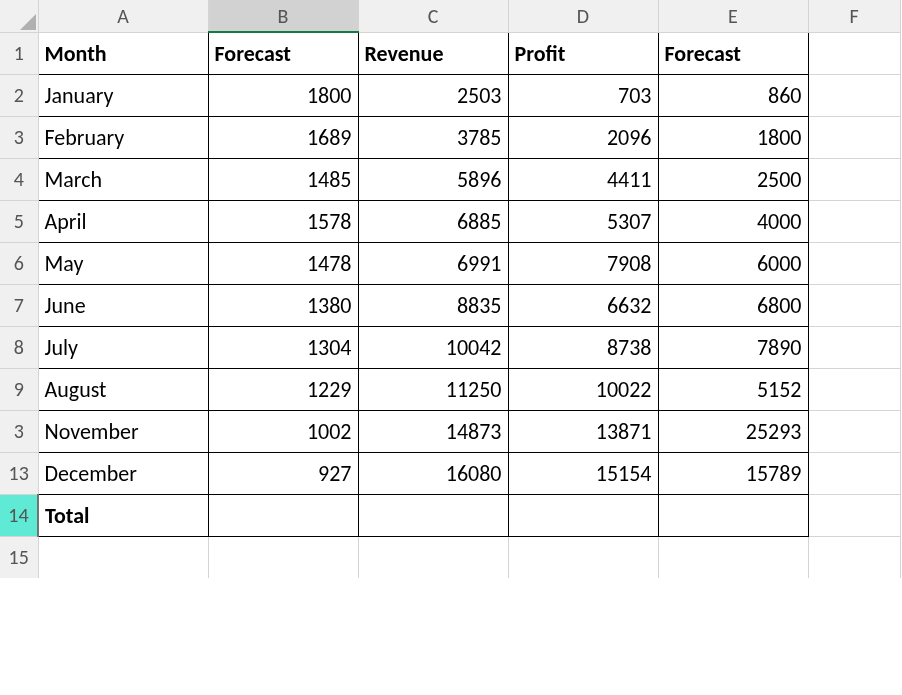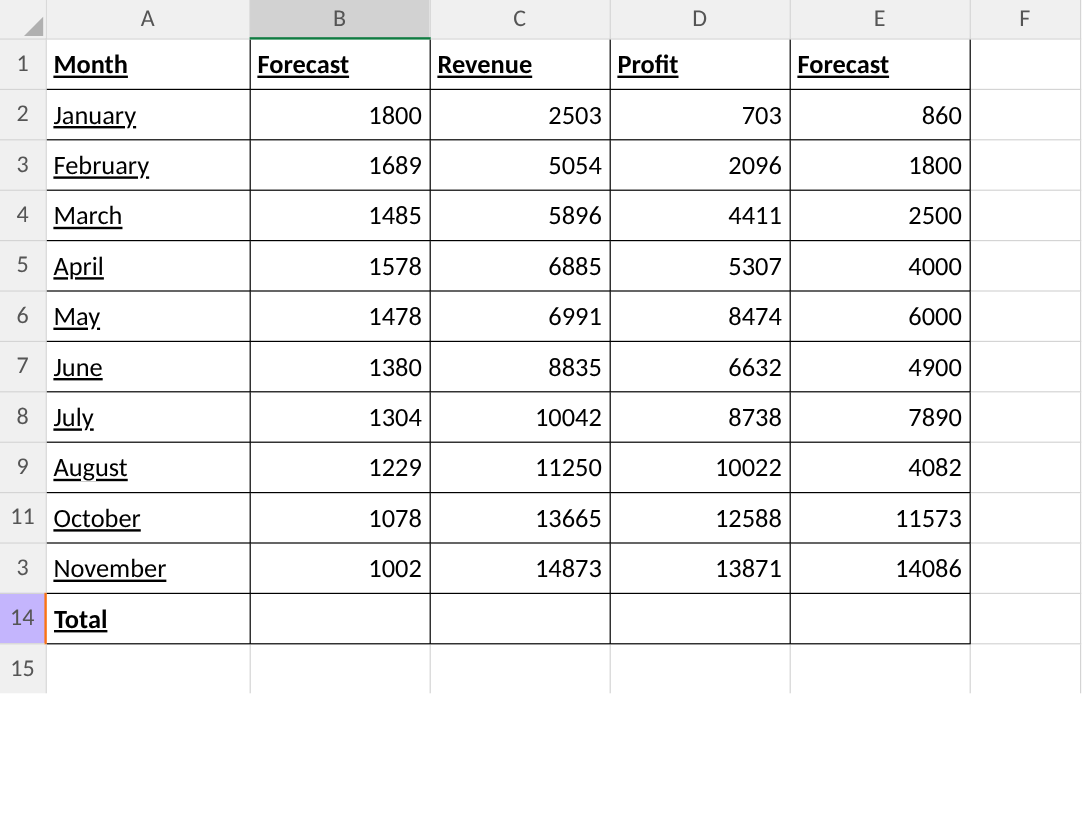--- a/index.html
+++ b/index.html
@@ -38,22 +38,22 @@
       background: #f0f0f0;
       text-align: center;
       font-weight: normal;
       border-right: 1px solid #d4d4d4;
       border-bottom: 1px solid #d4d4d4;
       color: #555;
       width: 38px;
       font-size: 20px;
     }
     .row-header.selected {
-      background: #c4b5fd;
-      border-right: 2px solid #f97316;
+      background: #5eead4;
+      border-right: 2px solid #737373;
     }
     .corner {
       background: #f0f0f0;
       border-right: 1px solid #d4d4d4;
       border-bottom: 1px solid #d4d4d4;
       width: 38px;
       position: relative;
     }
     .corner::after {
       content: "";
@@ -68,21 +68,21 @@
     }
     td.cell {
       border: 1px solid #d4d4d4;
       padding: 4px 6px;
       height: 42px;
       vertical-align: middle;
     }
     td.cell.data-border {
       border: 1px solid #000;
     }
-    td.cell.text { text-align: left; text-decoration: underline; }
+    td.cell.text { text-align: left; }
     td.cell.num { text-align: right; padding-left: 44px; }
     td.cell.bold { font-weight: bold; }
     .col-A { width: 170px; }
     .col-B { width: 150px; }
     .col-C { width: 150px; }
     .col-D { width: 150px; }
     .col-E { width: 150px; }
     .col-F { width: 92px; }
     
     .selected-cell {
@@ -143,21 +143,21 @@
       <td class="cell data-border num">1800</td>
       <td class="cell data-border num">2503</td>
       <td class="cell data-border num">703</td>
       <td class="cell data-border num">860</td>
       <td class="cell"></td>
     </tr>
     <tr>
       <th class="row-header">3</th>
       <td class="cell data-border text">February</td>
       <td class="cell data-border num">1689</td>
-      <td class="cell data-border num">5054</td>
+      <td class="cell data-border num">3785</td>
       <td class="cell data-border num">2096</td>
       <td class="cell data-border num">1800</td>
       <td class="cell"></td>
     </tr>
     <tr>
       <th class="row-header">4</th>
       <td class="cell data-border text">March</td>
       <td class="cell data-border num">1485</td>
       <td class="cell data-border num">5896</td>
       <td class="cell data-border num">4411</td>
@@ -171,67 +171,67 @@
       <td class="cell data-border num">6885</td>
       <td class="cell data-border num">5307</td>
       <td class="cell data-border num">4000</td>
       <td class="cell"></td>
     </tr>
     <tr>
       <th class="row-header">6</th>
       <td class="cell data-border text">May</td>
       <td class="cell data-border num">1478</td>
       <td class="cell data-border num">6991</td>
-      <td class="cell data-border num">8474</td>
+      <td class="cell data-border num">7908</td>
       <td class="cell data-border num">6000</td>
       <td class="cell"></td>
     </tr>
     <tr>
       <th class="row-header">7</th>
       <td class="cell data-border text">June</td>
       <td class="cell data-border num">1380</td>
       <td class="cell data-border num">8835</td>
       <td class="cell data-border num">6632</td>
-      <td class="cell data-border num">4900</td>
+      <td class="cell data-border num">6800</td>
       <td class="cell"></td>
     </tr>
     <tr>
       <th class="row-header">8</th>
       <td class="cell data-border text">July</td>
       <td class="cell data-border num">1304</td>
       <td class="cell data-border num">10042</td>
       <td class="cell data-border num">8738</td>
       <td class="cell data-border num">7890</td>
       <td class="cell"></td>
     </tr>
     <tr>
       <th class="row-header">9</th>
       <td class="cell data-border text">August</td>
       <td class="cell data-border num">1229</td>
       <td class="cell data-border num">11250</td>
       <td class="cell data-border num">10022</td>
-      <td class="cell data-border num">4082</td>
-      <td class="cell"></td>
-    </tr>
-    <tr>
-      <th class="row-header">11</th>
-      <td class="cell data-border text">October</td>
-      <td class="cell data-border num">1078</td>
-      <td class="cell data-border num">13665</td>
-      <td class="cell data-border num">12588</td>
-      <td class="cell data-border num">11573</td>
+      <td class="cell data-border num">5152</td>
       <td class="cell"></td>
     </tr>
     <tr>
       <th class="row-header">3</th>
       <td class="cell data-border text">November</td>
       <td class="cell data-border num">1002</td>
       <td class="cell data-border num">14873</td>
       <td class="cell data-border num">13871</td>
-      <td class="cell data-border num">14086</td>
+      <td class="cell data-border num">25293</td>
+      <td class="cell"></td>
+    </tr>
+    <tr>
+      <th class="row-header">13</th>
+      <td class="cell data-border text">December</td>
+      <td class="cell data-border num">927</td>
+      <td class="cell data-border num">16080</td>
+      <td class="cell data-border num">15154</td>
+      <td class="cell data-border num">15789</td>
       <td class="cell"></td>
     </tr>
     <tr>
       <th class="row-header selected">14</th>
       <td class="cell data-border text bold">Total</td>
       <td class="cell data-border num"></td>
       <td class="cell data-border num"></td>
       <td class="cell data-border num"></td>
       <td class="cell data-border num"></td>
       <td class="cell"></td>

